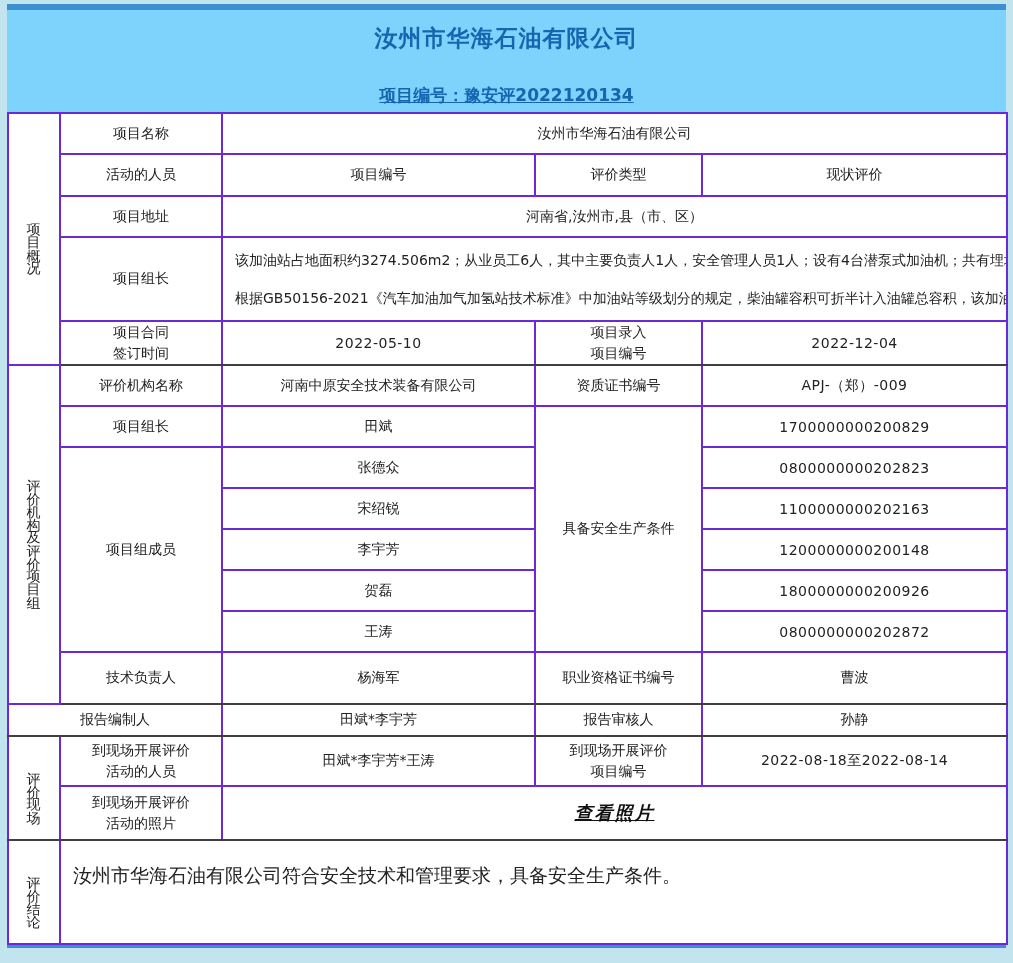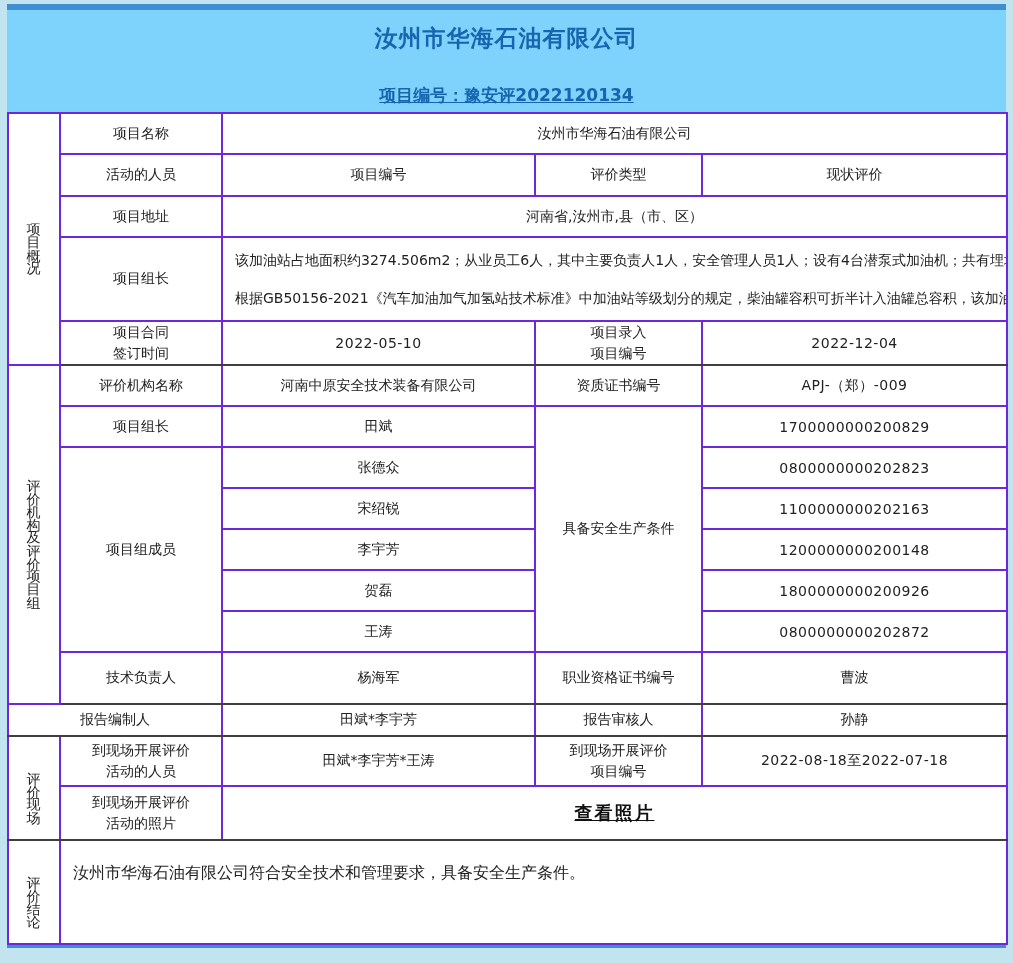--- a/index.html
+++ b/index.html
@@ -55,31 +55,32 @@
   .lbl2 div{line-height:21px;}
   .intro-cell{
     text-align:left;
     padding:2px 12px;
     white-space:nowrap;
   }
   .intro-cell div{line-height:38px;white-space:nowrap;}
   .photo-link{
     display:inline-block;
     font-weight:bold;
+    font-style:italic;
     text-decoration:underline;
     font-size:18px;
     color:#111;
     letter-spacing:2px;
     cursor:pointer;
   }
   .conclusion-cell{
     text-align:left;
     vertical-align:top;
     padding:22px 12px 0 12px;
-    font-size:16px;
+    font-size:19px;
   }
 </style>
 </head>
 <body>
 
 <div class="panel">
 
   <div class="header">
     <div class="title">汝州市华海石油有限公司</div>
     <div class="subtitle">项目编号：豫安评2022120134</div>
@@ -188,21 +189,21 @@
       </td>
       <td class="lbl2">
         <div>到现场开展评价</div>
         <div>活动的人员</div>
       </td>
       <td>田斌*李宇芳*王涛</td>
       <td class="lbl2">
         <div>到现场开展评价</div>
         <div>项目编号</div>
       </td>
-      <td class="num">2022-08-18至2022-07-18</td>
+      <td class="num">2022-08-18至2022-08-14</td>
     </tr>
     <tr style="height:54px">
       <td class="lbl2 sect-end">
         <div>到现场开展评价</div>
         <div>活动的照片</div>
       </td>
       <td colspan="3" class="sect-end">
         <span class="photo-link">查看照片</span>
       </td>
     </tr>

